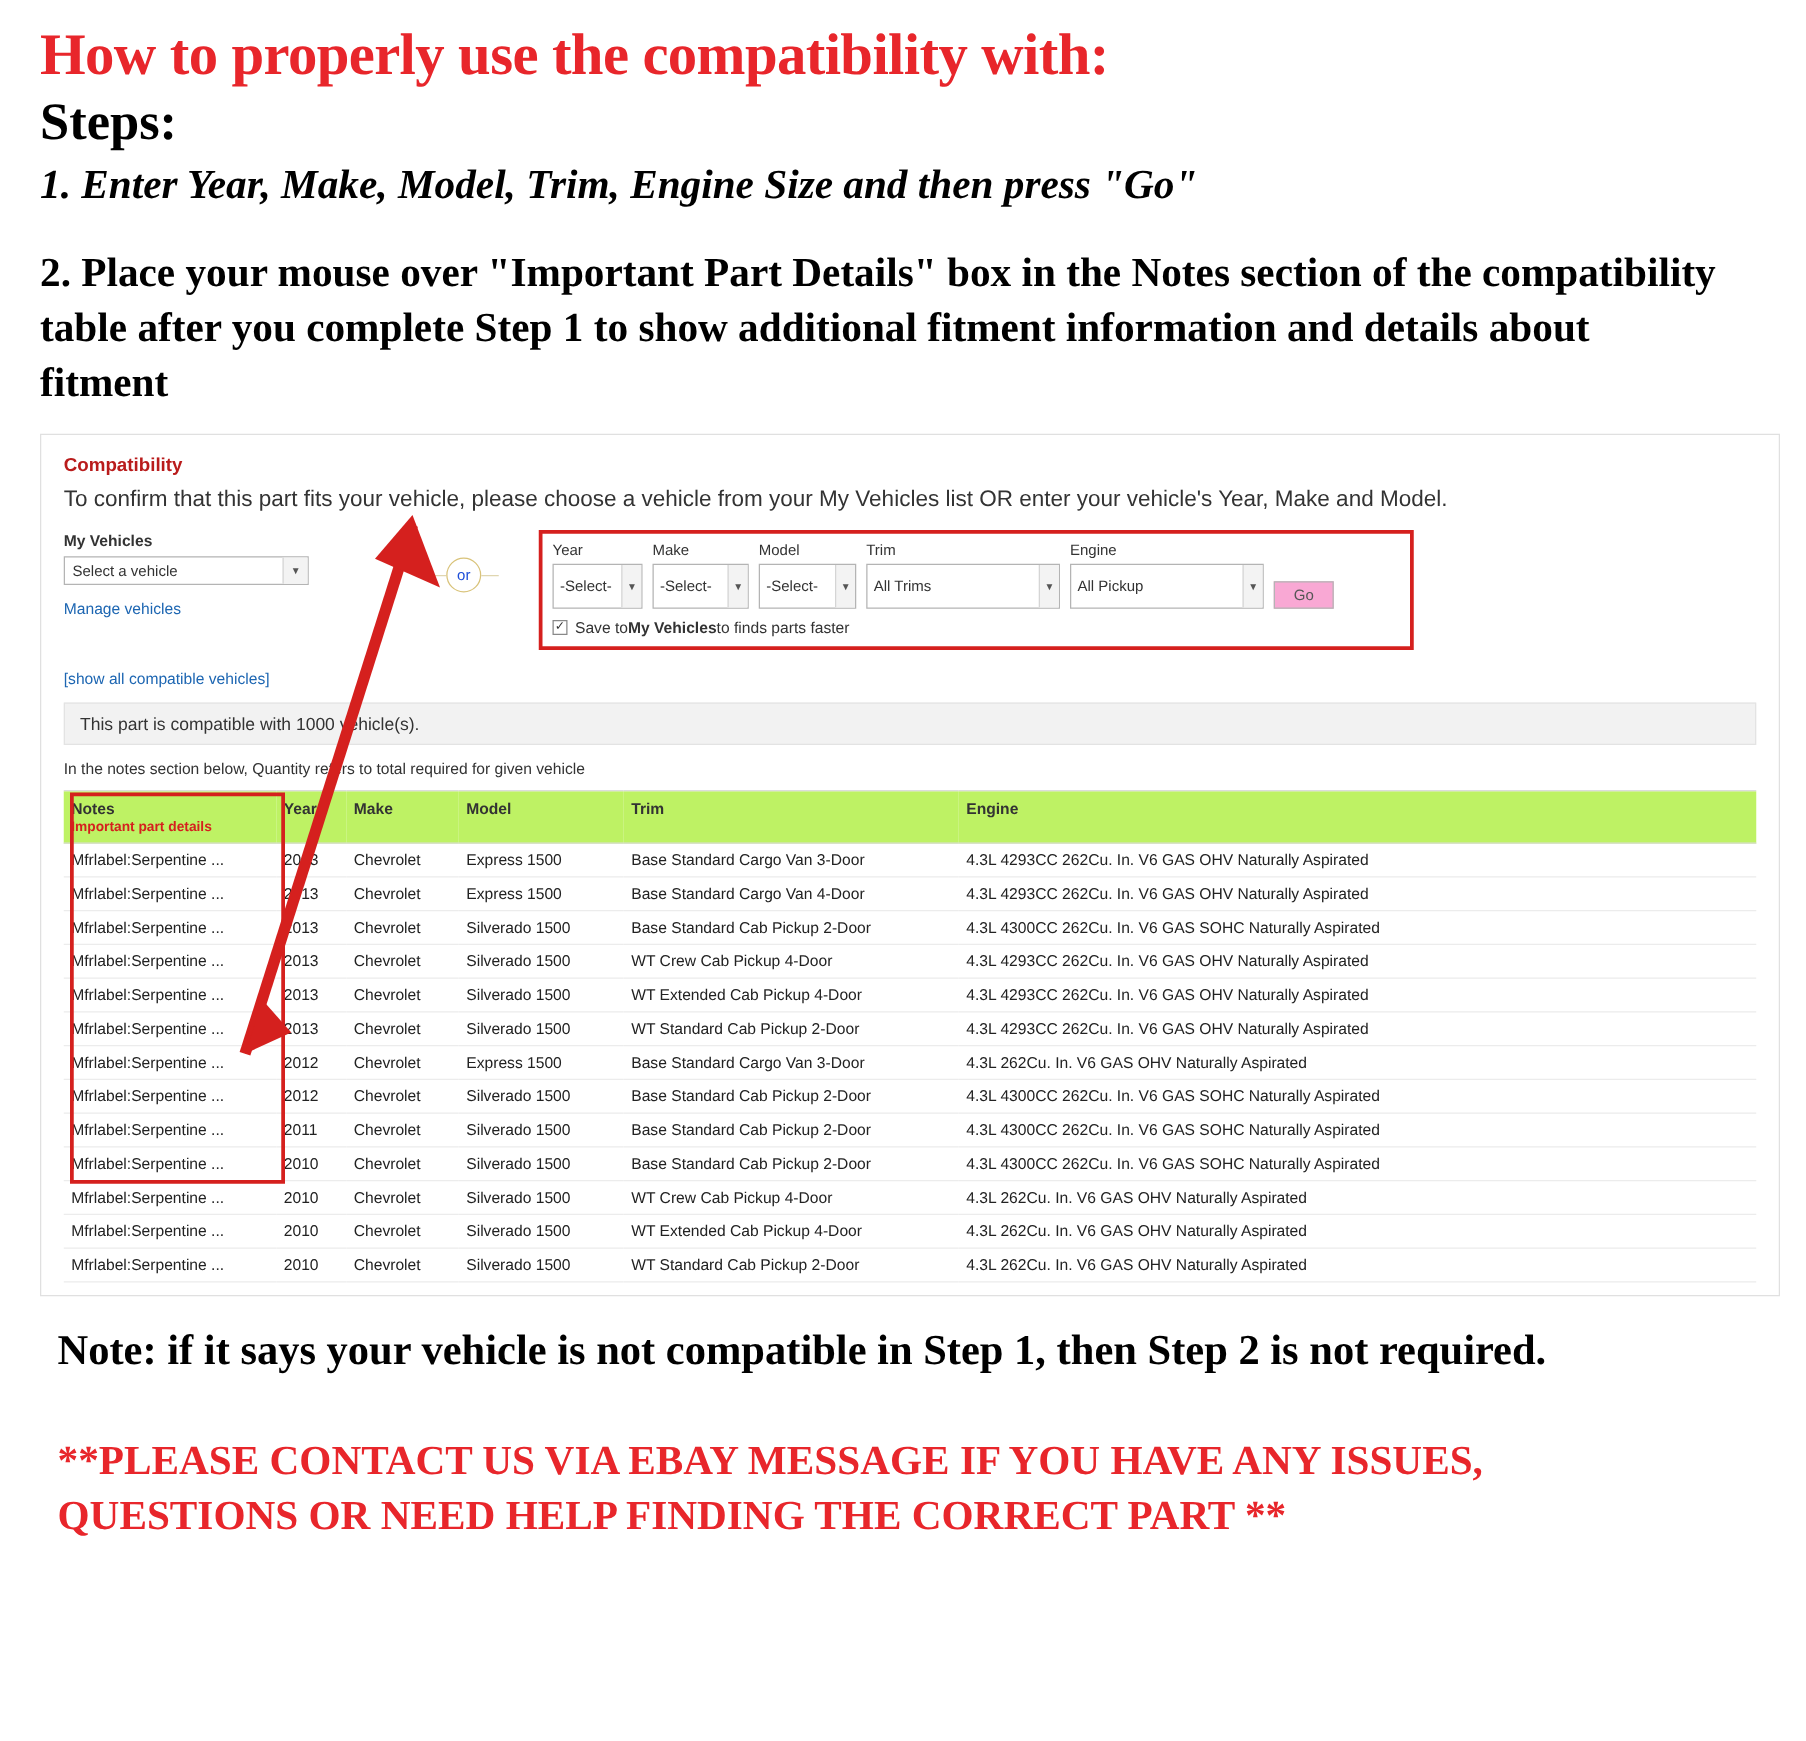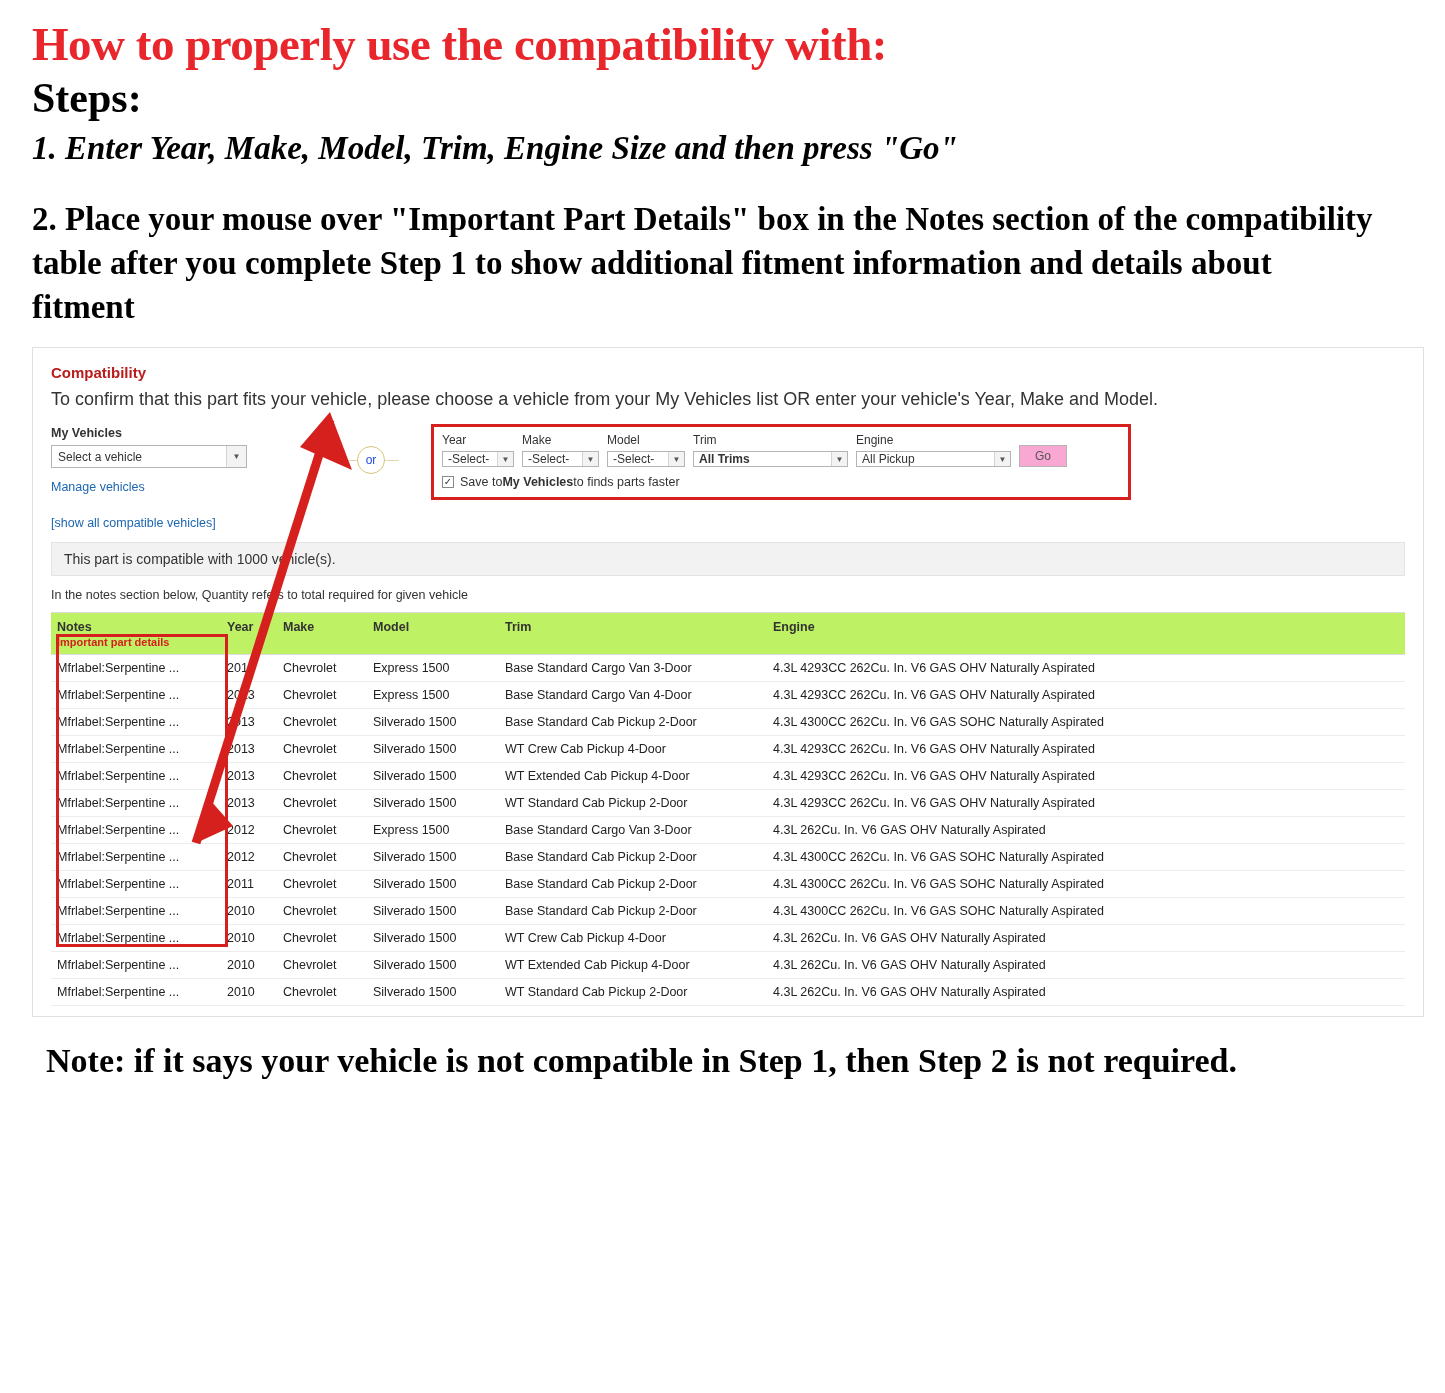--- a/index.html
+++ b/index.html
@@ -161,36 +161,36 @@
   .field {
     display: flex;
     flex-direction: column;
   }
   .field-label {
     font-size: 12px;
     color: #333;
     margin-bottom: 4px;
   }
   .mini-select {
-    height: 16px;
+    height: 36px;
     border: 1px solid #b4b4b4;
     background: #fff;
     font-size: 12px;
     color: #333;
     display: flex;
     align-items: center;
     padding-left: 5px;
     position: relative;
     padding-right: 18px;
   }
   .mini-select .select-arrow { width: 16px; }
   .w-year { width: 72px; }
   .w-make { width: 77px; }
   .w-model { width: 78px; }
-  .w-trim { width: 155px; font-weight: bold; }
+  .w-trim { width: 155px; }
   .w-engine { width: 155px; }
   .go-btn {
     width: 48px;
     height: 22px;
     border: 1px solid #b4b4b4;
     background: #f9a8d4;
     font-size: 12px;
     color: #555;
     display: flex;
     align-items: center;
@@ -522,20 +522,21 @@
             <td class="col-trim">WT Standard Cab Pickup 2-Door</td>
             <td>4.3L 262Cu. In. V6 GAS OHV Naturally Aspirated</td>
           </tr>
         </tbody>
     </table>
 
     <div class="notes-highlight"></div>
   </div>
 
   <div class="note-line">Note: if it says your vehicle is not compatible in Step 1, then Step 2 is not required.</div>
+  <div class="contact-block">**PLEASE CONTACT US VIA EBAY MESSAGE IF YOU HAVE ANY ISSUES, QUESTIONS OR NEED HELP FINDING THE CORRECT PART **</div>
 
 </div>
 
 <svg class="arrow-svg" width="1445" height="1393">
   <g>
     <path d="M 196 843 L 330 420" stroke="#d5201e" stroke-width="9" fill="none"></path>
     <path d="M 330 412 L 352 470 L 300 447 Z" fill="#d5201e"></path>
     <path d="M 196 843 L 233 826 L 210 800 Z" fill="#d5201e"></path>
   </g>
 </svg>

